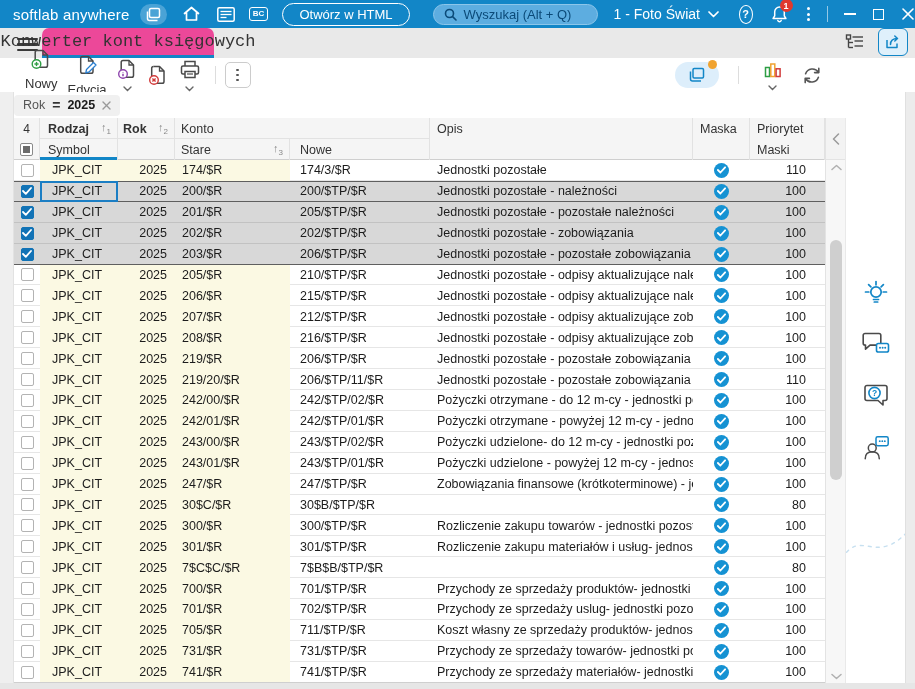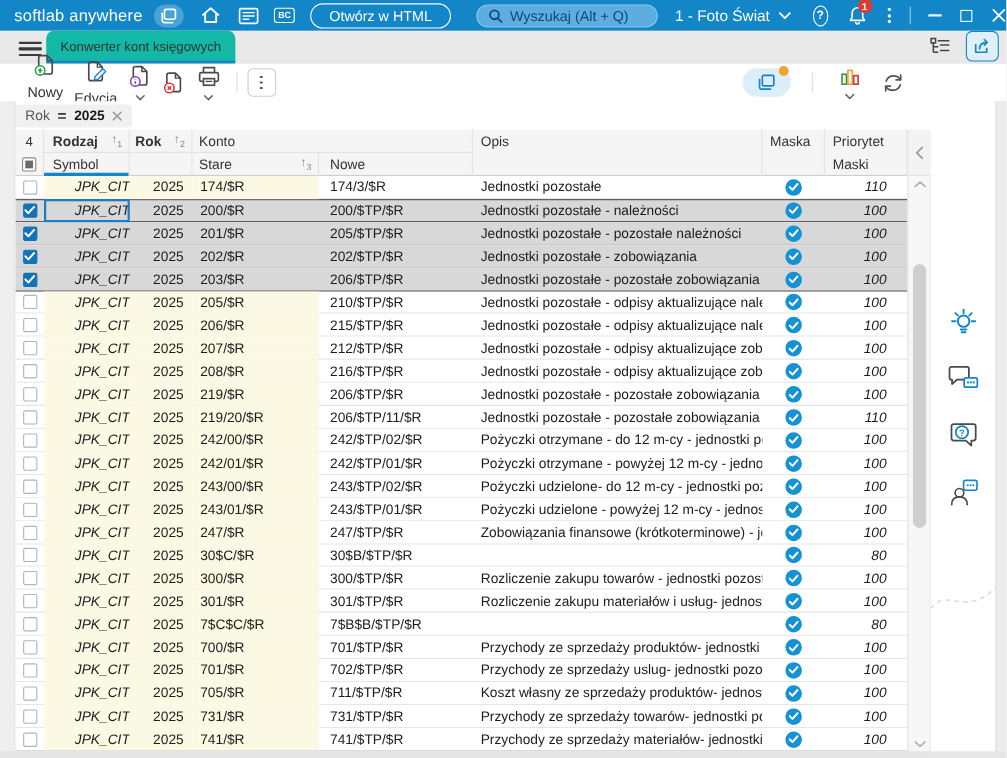--- a/index.html
+++ b/index.html
@@ -24,21 +24,21 @@
   .kebab i { width:3px; height:3px; background:#fff; border-radius:50%; }
   .win-div { margin-left:13px; width:1px; height:16px; background:rgba(255,255,255,.55); }
   .win-btn { margin-left:14px; width:22px; height:22px; display:flex; align-items:center; justify-content:center; cursor:pointer; }
   .min-glyph { width:12px; height:1.6px; background:#fff; }
   .max-glyph { width:11px; height:11px; border:1.5px solid #fff; }
 
   
   .tabrow { position:absolute; left:0; top:28px; width:915px; height:30px; background:#e9e9e9; display:flex; align-items:flex-end; }
   .hamburger { margin:0 0 7px 17px; width:21px; display:flex; flex-direction:column; gap:3px; cursor:pointer; }
   .hamburger i { height:2.4px; background:#3a3a3a; border-radius:1px; }
-  .tab { margin-left:4px; height:30px; width:172px; background:#14b8a6; border-radius:7px 7px 0 0; display:flex; align-items:center; justify-content:center; font-size:12px; color:#333; border-bottom:3px solid #1286c7; cursor:pointer; white-space:nowrap; }
+  .tab { margin-left:4px; height:30px; width:172px; background:#ec4899; border-radius:7px 7px 0 0; display:flex; align-items:center; justify-content:center; font-size:17px; color:#333; border-bottom:3px solid #1286c7; cursor:pointer; white-space:nowrap;font-family:Liberation Mono, monospace; }
   .tabrow-right { margin-left:auto; display:flex; align-items:center; gap:11px; padding-right:7px; margin-bottom:2px; }
   .tree-btn { width:24px; height:24px; display:flex; align-items:center; justify-content:center; cursor:pointer; }
   .share-btn { width:30px; height:28px; border:1.6px solid #1286c7; background:#dff0fb; border-radius:6px; display:flex; align-items:center; justify-content:center; cursor:pointer; }
 
   
   .toolbar { position:absolute; left:0; top:58px; width:915px; height:34px; background:#fff; display:flex; align-items:center; padding:0 0 0 20px; }
   .tbtn { display:flex; align-items:center; gap:6px; background:none; border:none; font-family:inherit; font-size:13px; color:#333; cursor:pointer; padding:4px 5px;flex-direction:column; }
   .chev { display:flex; align-items:center; }
   .vdiv { width:1px; height:18px; background:#ddd; margin:0 9px; }
   .kebab-box { width:26px; height:26px; border:1px solid #ccc; border-radius:5px; background:#fff; display:flex; flex-direction:column; align-items:center; justify-content:center; gap:2.5px; cursor:pointer; }
@@ -74,27 +74,27 @@
   .sort sub { font-size:8px; }
   .symbol-cell { box-shadow:inset 0 -3px 0 #1286c7; }
   .hnum { font-size:12px; color:#333; }
   .hcb { width:13px; height:13px; border:1.4px solid #8a8a8a; border-radius:2px; background:#fff; position:relative; cursor:pointer; }
   .hcb::after { content:""; position:absolute; inset:2px; background:#6b6b6b; }
 
   .gbody { position:absolute; left:14px; top:160px; width:811px; height:523px; overflow:hidden; background:#fff; border-bottom:1px solid #cfcfcf; }
   .trow { display:flex; height:20.92px; align-items:stretch; font-size:12.5px; color:#1c1c1c; box-shadow:inset 0 -1px 0 #e6e6e6; cursor:default; }
   .cell { display:flex; align-items:center; overflow:hidden; white-space:nowrap; }
   .trow .c-check { justify-content:center; }
-  .trow .c-rodzaj { padding-left:28px;font-style:italic; }
+  .trow .c-rodzaj { padding-left:12px; }
   .trow .c-rok { justify-content:flex-end; padding-right:8px; padding-left:0; }
   .trow .c-stare { padding-left:7px; }
   .trow .c-nowe { padding-left:10px; }
   .trow .c-opis { padding-left:7px; }
   .trow .c-maska { justify-content:center; padding-left:0; }
-  .trow .c-prio { justify-content:flex-end; padding-right:19px; padding-left:0;font-style:italic; }
+  .trow .c-prio { justify-content:flex-end; padding-right:19px; padding-left:0; }
   .trow .cell { border-right:none; }
   .trow:not(.sel) .yel { background:#fbf9e3; }
   .trow.sel { background:#d8d8d8; box-shadow:inset 0 -1px 0 #c2c2c2; }
   .trow.sel.dk-top { box-shadow:inset 0 1px 0 #5f5f5f, inset 0 -1px 0 #c2c2c2; }
   .trow.sel.dk-bot { box-shadow:inset 0 -1px 0 #5f5f5f; }
   .trow.sel.dk-top.dk-bot { box-shadow:inset 0 1px 0 #5f5f5f, inset 0 -1px 0 #5f5f5f; }
   .cell.focus { outline:2px solid #1b7ec4; outline-offset:-2px; }
   .cb { width:13px; height:13px; border:1.4px solid #b3b3b3; border-radius:2px; background:#fff; display:flex; align-items:center; justify-content:center; cursor:pointer; }
   .cb svg { display:none; }
   .cb.on { background:#1273b6; border-color:#1273b6; }

